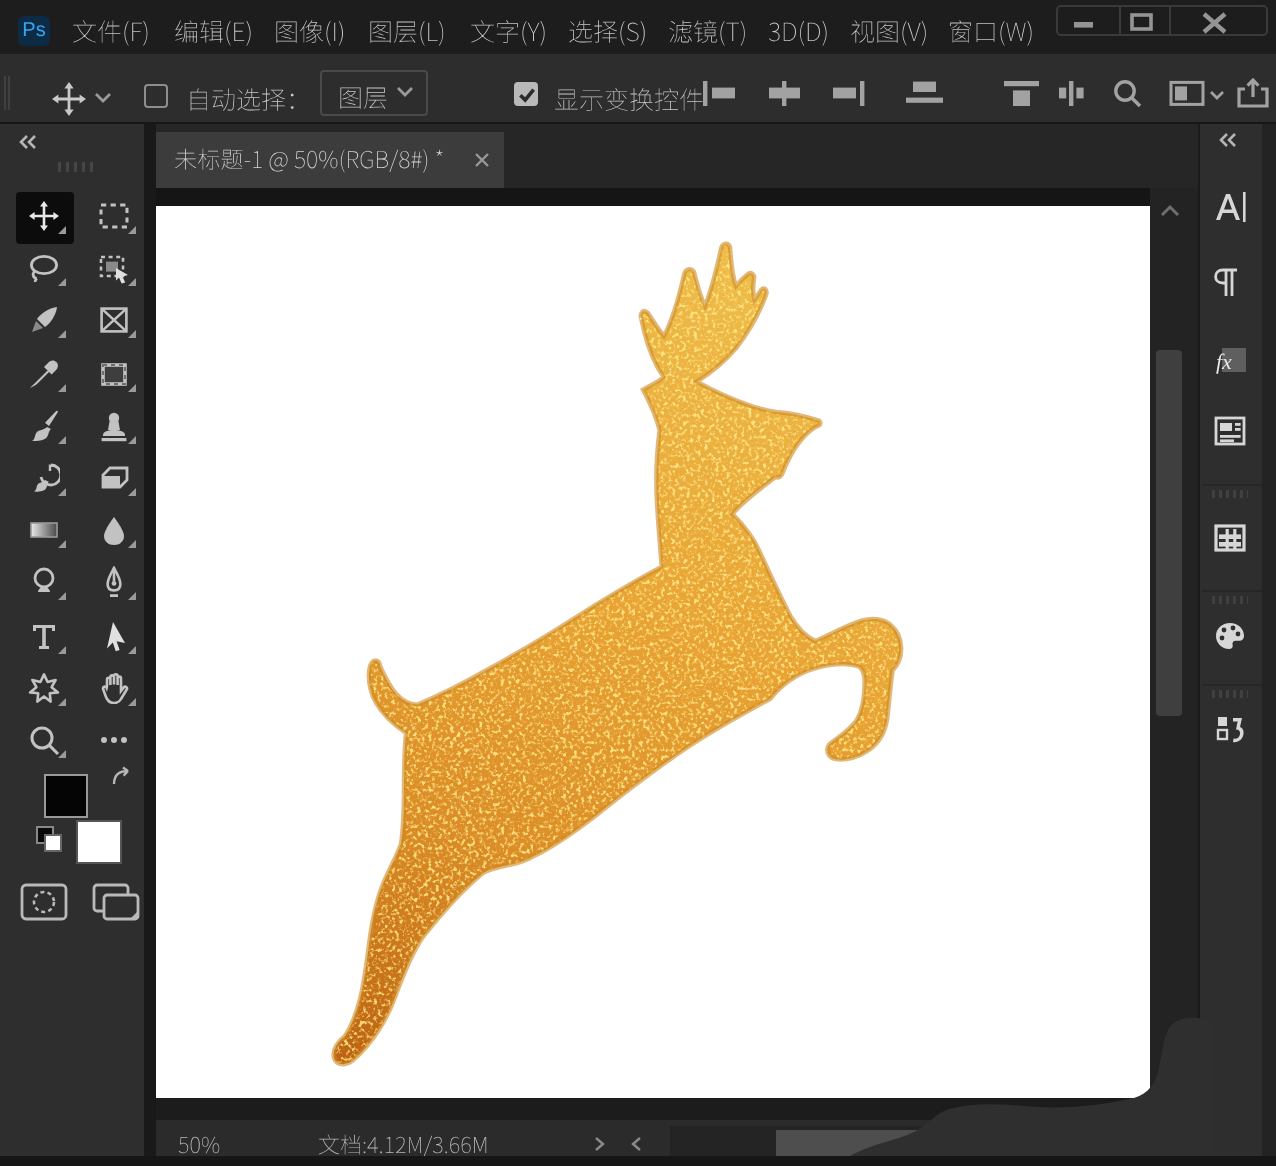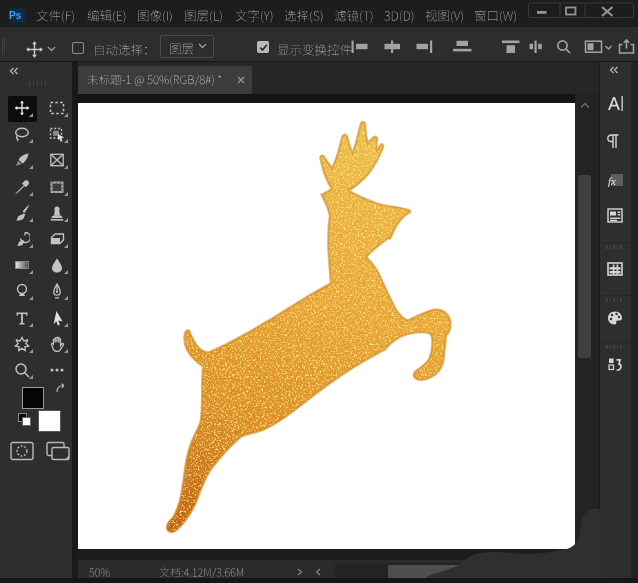--- a/index.html
+++ b/index.html
@@ -1,21 +1,21 @@
 <!DOCTYPE html>
 <html><head><meta charset="utf-8">
 <style>
   html,body{margin:0;padding:0;}
   body{width:638px;height:583px;background:#1e1e1e;font-family:"Liberation Sans",sans-serif;overflow:hidden;position:relative;}
   .abs{position:absolute;}
 </style></head>
 <body>
 
 <div class="abs" style="left:0;top:0;width:638px;height:27px;background:#1d1d1d"></div>
-<div class="abs" style="left:9px;top:8px;width:16px;height:15px;background:#0d2b45;border-radius:3px;color:#34a7f5;font-size:10px;font-weight:bold;text-align:left;line-height:15px">Ps</div>
+<div class="abs" style="left:9px;top:8px;width:16px;height:15px;background:#0d2b45;border-radius:3px;color:#34a7f5;font-size:10px;font-weight:normal;text-align:center;line-height:15px">Ps</div>
 <svg class="abs" style="left:36px;top:6px" width="40" height="18" viewBox="0 0 40 18">
     <path transform="translate(0,14.5)" fill="#c9c9c9" d="M9.5 -7.9 9.9 -7.8Q9.0 -5.5 7.8 -3.9Q6.5 -2.2 4.8 -1.1Q3.1 0.1 0.9 0.8Q0.8 0.8 0.8 0.7Q0.7 0.7 0.7 0.6Q0.6 0.5 0.6 0.5Q2.8 -0.2 4.5 -1.4Q6.2 -2.5 7.5 -4.1Q8.7 -5.7 9.5 -7.9ZM2.9 -7.9Q3.7 -5.9 5.0 -4.2Q6.3 -2.5 8.0 -1.3Q9.8 -0.1 11.9 0.5Q11.9 0.5 11.9 0.6Q11.8 0.6 11.8 0.7Q11.7 0.8 11.7 0.8Q9.5 0.2 7.7 -1.0Q6.0 -2.2 4.7 -4.0Q3.4 -5.7 2.6 -7.8ZM0.7 -8.1H11.9V-7.7H0.7ZM5.4 -10.3 5.8 -10.4Q6.1 -10.0 6.4 -9.4Q6.7 -8.9 6.9 -8.5L6.5 -8.3Q6.4 -8.7 6.1 -9.3Q5.8 -9.8 5.4 -10.3Z M20.3 -10.2H20.6V0.9H20.3ZM18.1 -9.8 18.4 -9.8Q18.3 -8.8 18.0 -8.0Q17.8 -7.2 17.5 -6.4Q17.2 -5.7 16.8 -5.1Q16.8 -5.2 16.7 -5.2Q16.6 -5.2 16.6 -5.3Q16.5 -5.3 16.5 -5.4Q16.9 -5.9 17.2 -6.6Q17.5 -7.3 17.7 -8.1Q17.9 -9.0 18.1 -9.8ZM17.8 -7.7H23.7V-7.3H17.7ZM16.5 -4.0H24.2V-3.6H16.5ZM16.2 -10.3 16.5 -10.2Q16.1 -9.2 15.6 -8.2Q15.1 -7.2 14.6 -6.3Q14.0 -5.5 13.3 -4.8Q13.3 -4.8 13.3 -4.9Q13.2 -4.9 13.2 -5.0Q13.1 -5.0 13.1 -5.1Q13.7 -5.7 14.3 -6.6Q14.8 -7.4 15.3 -8.4Q15.8 -9.3 16.2 -10.3ZM14.9 -7.4 15.2 -7.7 15.2 -7.7V0.9H14.9Z M28.1 2.4Q27.2 1.0 26.7 -0.5Q26.2 -2.0 26.2 -3.8Q26.2 -5.6 26.7 -7.2Q27.2 -8.7 28.1 -10.1L28.3 -9.9Q27.5 -8.6 27.1 -7.0Q26.6 -5.5 26.6 -3.8Q26.6 -2.2 27.1 -0.6Q27.5 0.9 28.3 2.2Z M30.1 0.0V-9.1H35.0V-8.7H30.6V-4.9H34.3V-4.5H30.6V0.0Z M35.9 2.4 35.6 2.2Q36.4 0.9 36.9 -0.6Q37.3 -2.2 37.3 -3.8Q37.3 -5.5 36.9 -7.0Q36.4 -8.6 35.6 -9.9L35.9 -10.1Q36.8 -8.7 37.2 -7.2Q37.7 -5.6 37.7 -3.8Q37.7 -2.0 37.2 -0.5Q36.8 1.0 35.9 2.4Z"></path>
   </svg>
 <svg class="abs" style="left:86.5px;top:6px" width="41" height="18" viewBox="0 0 41 18">
     <path transform="translate(0,14.5)" fill="#c9c9c9" d="M0.9 -2.4Q0.9 -2.5 0.8 -2.6Q0.8 -2.7 0.8 -2.7Q0.8 -2.8 0.7 -2.9Q0.9 -2.9 1.1 -3.1Q1.3 -3.4 1.6 -3.7Q1.7 -3.9 2.0 -4.3Q2.3 -4.7 2.6 -5.2Q3.0 -5.8 3.4 -6.4Q3.7 -7.0 4.0 -7.7L4.4 -7.5Q3.9 -6.6 3.4 -5.8Q2.9 -4.9 2.3 -4.1Q1.8 -3.3 1.2 -2.7V-2.7Q1.2 -2.7 1.2 -2.7Q1.1 -2.7 1.0 -2.6Q1.0 -2.6 0.9 -2.5Q0.9 -2.5 0.9 -2.4ZM0.9 -2.4V-2.8L1.1 -3.0L4.2 -3.6Q4.2 -3.5 4.2 -3.4Q4.2 -3.3 4.2 -3.3Q3.1 -3.0 2.5 -2.9Q1.9 -2.7 1.5 -2.7Q1.2 -2.6 1.1 -2.5Q0.9 -2.5 0.9 -2.4ZM0.8 -5.4Q0.8 -5.5 0.8 -5.5Q0.7 -5.6 0.7 -5.7Q0.7 -5.8 0.7 -5.8Q0.8 -5.9 1.0 -6.1Q1.1 -6.3 1.3 -6.6Q1.4 -6.8 1.6 -7.2Q1.8 -7.6 2.1 -8.1Q2.4 -8.6 2.6 -9.2Q2.9 -9.8 3.1 -10.3L3.5 -10.2Q3.1 -9.4 2.8 -8.6Q2.4 -7.7 2.0 -7.0Q1.6 -6.3 1.1 -5.7V-5.7Q1.1 -5.7 1.1 -5.7Q1.0 -5.6 1.0 -5.6Q0.9 -5.5 0.8 -5.5Q0.8 -5.5 0.8 -5.4ZM0.8 -5.4V-5.8L1.1 -5.9L3.4 -6.2Q3.3 -6.1 3.3 -6.0Q3.4 -5.9 3.4 -5.9Q2.6 -5.8 2.1 -5.7Q1.6 -5.6 1.3 -5.6Q1.1 -5.5 1.0 -5.5Q0.9 -5.4 0.8 -5.4ZM0.7 -0.5Q1.4 -0.7 2.3 -1.0Q3.2 -1.4 4.3 -1.7L4.3 -1.4Q3.4 -1.1 2.4 -0.7Q1.5 -0.4 0.8 -0.1ZM7.8 -4.7H8.1V0.4H7.8ZM9.4 -4.8H9.8V0.4H9.4ZM11.1 -5.0H11.5V0.3Q11.5 0.5 11.4 0.6Q11.4 0.7 11.2 0.7Q11.1 0.8 10.9 0.8Q10.7 0.8 10.3 0.8Q10.3 0.7 10.3 0.6Q10.2 0.5 10.2 0.5Q10.5 0.5 10.7 0.5Q10.9 0.5 11.0 0.5Q11.1 0.5 11.1 0.3ZM5.3 -9.0H5.7V-6.2Q5.7 -5.5 5.6 -4.6Q5.6 -3.8 5.5 -2.9Q5.4 -1.9 5.1 -1.0Q4.9 -0.2 4.5 0.6Q4.4 0.6 4.4 0.6Q4.3 0.5 4.2 0.5Q4.2 0.4 4.1 0.4Q4.5 -0.4 4.8 -1.2Q5.0 -2.1 5.1 -3.0Q5.2 -3.9 5.3 -4.7Q5.3 -5.5 5.3 -6.2ZM5.5 -9.0H11.4V-6.4H5.5V-6.8H11.0V-8.6H5.5ZM5.9 -5.0H11.3V-4.7H6.3V0.8H5.9ZM6.2 -2.3H11.3V-1.9H6.2ZM7.8 -10.3 8.1 -10.4Q8.3 -10.1 8.5 -9.7Q8.7 -9.2 8.8 -8.9L8.5 -8.8Q8.4 -9.1 8.2 -9.5Q8.0 -10.0 7.8 -10.3Z M13.2 -8.8H17.6V-8.4H13.2ZM15.7 -7.0H16.1V0.8H15.7ZM13.2 -1.9Q13.7 -2.0 14.5 -2.1Q15.3 -2.3 16.1 -2.5Q17.0 -2.7 17.9 -2.8L17.9 -2.5Q16.7 -2.2 15.4 -1.9Q14.2 -1.7 13.3 -1.5ZM13.6 -4.4Q13.6 -4.5 13.6 -4.5Q13.6 -4.6 13.5 -4.7Q13.5 -4.8 13.5 -4.8Q13.6 -4.8 13.7 -5.1Q13.9 -5.4 14.0 -5.9Q14.1 -6.1 14.2 -6.5Q14.4 -7.0 14.6 -7.6Q14.8 -8.2 14.9 -9.0Q15.1 -9.7 15.2 -10.4L15.6 -10.3Q15.4 -9.3 15.1 -8.3Q14.9 -7.3 14.6 -6.4Q14.3 -5.5 13.9 -4.7V-4.7Q13.9 -4.7 13.9 -4.7Q13.8 -4.6 13.8 -4.6Q13.7 -4.5 13.7 -4.5Q13.6 -4.5 13.6 -4.4ZM13.6 -4.4V-4.8L14.0 -4.9H17.6V-4.6H14.5Q14.1 -4.6 13.9 -4.5Q13.7 -4.5 13.6 -4.4ZM23.1 -6.5H23.5V0.9H23.1ZM19.1 -9.6V-7.8H23.2V-9.6ZM18.8 -10.0H23.5V-7.5H18.8ZM17.9 -6.5H24.4V-6.2H17.9ZM19.1 -4.7H23.3V-4.3H19.1ZM19.1 -2.8H23.3V-2.4H19.1ZM18.9 -6.5H19.3V-0.6L18.9 -0.6ZM17.6 -0.7Q18.4 -0.7 19.5 -0.8Q20.6 -0.9 21.8 -1.0Q23.1 -1.1 24.4 -1.1L24.4 -0.8Q23.2 -0.7 21.9 -0.6Q20.7 -0.5 19.6 -0.4Q18.5 -0.4 17.6 -0.3Z M28.1 2.4Q27.2 1.0 26.7 -0.5Q26.2 -2.0 26.2 -3.8Q26.2 -5.6 26.7 -7.2Q27.2 -8.7 28.1 -10.1L28.3 -9.9Q27.5 -8.6 27.1 -7.0Q26.6 -5.5 26.6 -3.8Q26.6 -2.2 27.1 -0.6Q27.5 0.9 28.3 2.2Z M30.1 0.0V-9.1H35.0V-8.7H30.6V-5.1H34.3V-4.6H30.6V-0.4H35.1V0.0Z M36.5 2.4 36.2 2.2Q37.0 0.9 37.4 -0.6Q37.9 -2.2 37.9 -3.8Q37.9 -5.5 37.4 -7.0Q37.0 -8.6 36.2 -9.9L36.5 -10.1Q37.3 -8.7 37.8 -7.2Q38.3 -5.6 38.3 -3.8Q38.3 -2.0 37.8 -0.5Q37.3 1.0 36.5 2.4Z"></path>
   </svg>
 <svg class="abs" style="left:137px;top:6px" width="37" height="18" viewBox="0 0 37 18">
     <path transform="translate(0,14.5)" fill="#c9c9c9" d="M1.2 -9.8H11.3V0.9H10.9V-9.4H1.6V0.9H1.2ZM1.4 -0.1H11.2V0.3H1.4ZM4.9 -3.6 5.1 -3.9Q5.6 -3.8 6.1 -3.7Q6.6 -3.5 7.1 -3.3Q7.6 -3.2 7.9 -3.0L7.7 -2.7Q7.4 -2.8 6.9 -3.0Q6.4 -3.2 5.9 -3.4Q5.4 -3.5 4.9 -3.6ZM5.3 -8.8 5.6 -8.7Q5.3 -8.2 4.8 -7.6Q4.3 -7.1 3.8 -6.6Q3.3 -6.1 2.8 -5.8Q2.7 -5.8 2.7 -5.9Q2.6 -5.9 2.5 -5.9Q2.5 -6.0 2.4 -6.0Q3.2 -6.5 4.0 -7.3Q4.8 -8.0 5.3 -8.8ZM8.7 -7.9H8.7L8.8 -7.9L9.0 -7.7Q8.6 -7.0 7.8 -6.3Q7.1 -5.7 6.1 -5.2Q5.2 -4.7 4.3 -4.3Q3.3 -4.0 2.4 -3.8Q2.4 -3.8 2.3 -3.9Q2.3 -4.0 2.2 -4.0Q2.2 -4.1 2.2 -4.1Q3.1 -4.3 4.0 -4.6Q5.0 -4.9 5.9 -5.4Q6.8 -5.9 7.5 -6.5Q8.2 -7.1 8.7 -7.8ZM4.4 -7.4Q5.0 -6.6 5.9 -6.0Q6.8 -5.3 8.0 -4.9Q9.1 -4.4 10.3 -4.2Q10.2 -4.2 10.2 -4.1Q10.1 -4.0 10.1 -3.9Q8.9 -4.2 7.8 -4.6Q6.6 -5.1 5.7 -5.8Q4.7 -6.4 4.1 -7.2ZM4.7 -7.9H8.8V-7.5H4.4ZM3.6 -2.1 3.8 -2.4Q4.4 -2.3 5.1 -2.2Q5.8 -2.0 6.5 -1.9Q7.2 -1.7 7.8 -1.6Q8.3 -1.4 8.8 -1.3L8.6 -0.9Q8.0 -1.1 7.2 -1.4Q6.3 -1.6 5.4 -1.8Q4.4 -2.0 3.6 -2.1Z M18.3 -9.5H21.3V-9.1H18.3ZM17.4 -7.4V-5.6H23.2V-7.4ZM17.0 -7.8H23.6V-5.3H17.0ZM19.0 -4.7 19.2 -4.9Q19.9 -4.5 20.3 -3.9Q20.7 -3.2 20.9 -2.6Q21.1 -1.9 21.1 -1.3Q21.2 -0.7 21.0 -0.2Q20.9 0.3 20.6 0.6Q20.4 0.8 20.2 0.8Q20.0 0.9 19.7 0.9Q19.3 0.9 18.9 0.8Q18.9 0.8 18.8 0.6Q18.8 0.5 18.8 0.5Q19.0 0.5 19.2 0.5Q19.4 0.5 19.6 0.5Q19.8 0.5 20.0 0.5Q20.2 0.5 20.3 0.3Q20.6 0.1 20.7 -0.3Q20.8 -0.8 20.8 -1.3Q20.8 -1.9 20.6 -2.5Q20.4 -3.1 20.0 -3.7Q19.6 -4.3 19.0 -4.7ZM20.0 -3.8 20.3 -3.7Q19.8 -3.2 19.1 -2.7Q18.4 -2.3 17.7 -1.9Q16.9 -1.5 16.3 -1.2Q16.2 -1.3 16.1 -1.4Q16.1 -1.5 16.0 -1.6Q16.7 -1.8 17.4 -2.1Q18.2 -2.5 18.9 -2.9Q19.6 -3.4 20.0 -3.8ZM20.6 -2.6 20.9 -2.4Q20.4 -1.8 19.6 -1.3Q18.8 -0.7 17.9 -0.2Q17.0 0.2 16.2 0.5Q16.1 0.4 16.1 0.3Q16.0 0.2 15.9 0.2Q16.8 -0.1 17.7 -0.5Q18.6 -0.9 19.3 -1.5Q20.1 -2.0 20.6 -2.6ZM23.3 -4.5 23.6 -4.2Q23.1 -3.9 22.6 -3.6Q22.1 -3.4 21.6 -3.1Q21.1 -2.8 20.7 -2.6L20.5 -2.9Q20.9 -3.1 21.4 -3.3Q21.9 -3.6 22.4 -3.9Q22.9 -4.2 23.3 -4.5ZM18.8 -10.4 19.2 -10.3Q18.7 -9.4 17.9 -8.4Q17.1 -7.4 16.0 -6.5Q16.0 -6.6 15.9 -6.6Q15.9 -6.7 15.8 -6.7Q15.8 -6.7 15.7 -6.8Q16.5 -7.3 17.0 -7.9Q17.6 -8.6 18.1 -9.2Q18.5 -9.8 18.8 -10.4ZM21.2 -9.5H21.3L21.4 -9.5L21.6 -9.3Q21.4 -8.8 21.0 -8.3Q20.6 -7.8 20.3 -7.5Q20.3 -7.5 20.2 -7.6Q20.1 -7.6 20.1 -7.7Q20.3 -7.9 20.5 -8.2Q20.7 -8.5 20.9 -8.8Q21.1 -9.1 21.2 -9.4ZM21.9 -3.4Q22.1 -2.7 22.5 -2.1Q22.9 -1.4 23.4 -0.9Q23.9 -0.4 24.5 -0.2Q24.4 -0.1 24.3 0.0Q24.2 0.1 24.2 0.2Q23.3 -0.3 22.6 -1.2Q22.0 -2.2 21.6 -3.3ZM20.2 -7.6H20.5V-7.7Q20.5 -7.3 20.5 -6.9Q20.4 -6.5 20.2 -6.0Q20.0 -5.5 19.5 -5.0Q19.1 -4.5 18.3 -4.1Q17.6 -3.6 16.4 -3.2Q16.4 -3.2 16.3 -3.3Q16.2 -3.4 16.1 -3.5Q17.3 -3.9 18.0 -4.3Q18.8 -4.8 19.2 -5.2Q19.6 -5.7 19.8 -6.2Q20.0 -6.6 20.1 -7.0Q20.2 -7.4 20.2 -7.7ZM16.1 -10.3 16.5 -10.2Q16.1 -9.2 15.6 -8.2Q15.1 -7.2 14.5 -6.3Q13.9 -5.5 13.3 -4.8Q13.3 -4.8 13.2 -4.9Q13.2 -4.9 13.1 -5.0Q13.1 -5.0 13.0 -5.1Q13.7 -5.7 14.2 -6.6Q14.8 -7.4 15.3 -8.4Q15.8 -9.3 16.1 -10.3ZM14.8 -7.2 15.1 -7.5 15.1 -7.5V0.8H14.8Z M28.1 2.4Q27.2 1.0 26.7 -0.5Q26.2 -2.0 26.2 -3.8Q26.2 -5.6 26.7 -7.2Q27.2 -8.7 28.1 -10.1L28.3 -9.9Q27.5 -8.6 27.1 -7.0Q26.6 -5.5 26.6 -3.8Q26.6 -2.2 27.1 -0.6Q27.5 0.9 28.3 2.2Z M30.1 0.0V-9.1H30.6V0.0Z M32.6 2.4 32.4 2.2Q33.2 0.9 33.6 -0.6Q34.0 -2.2 34.0 -3.8Q34.0 -5.5 33.6 -7.0Q33.2 -8.6 32.4 -9.9L32.6 -10.1Q33.5 -8.7 34.0 -7.2Q34.5 -5.6 34.5 -3.8Q34.5 -2.0 34.0 -0.5Q33.5 1.0 32.6 2.4Z"></path>
   </svg>
 <svg class="abs" style="left:184px;top:6px" width="40" height="18" viewBox="0 0 40 18">

